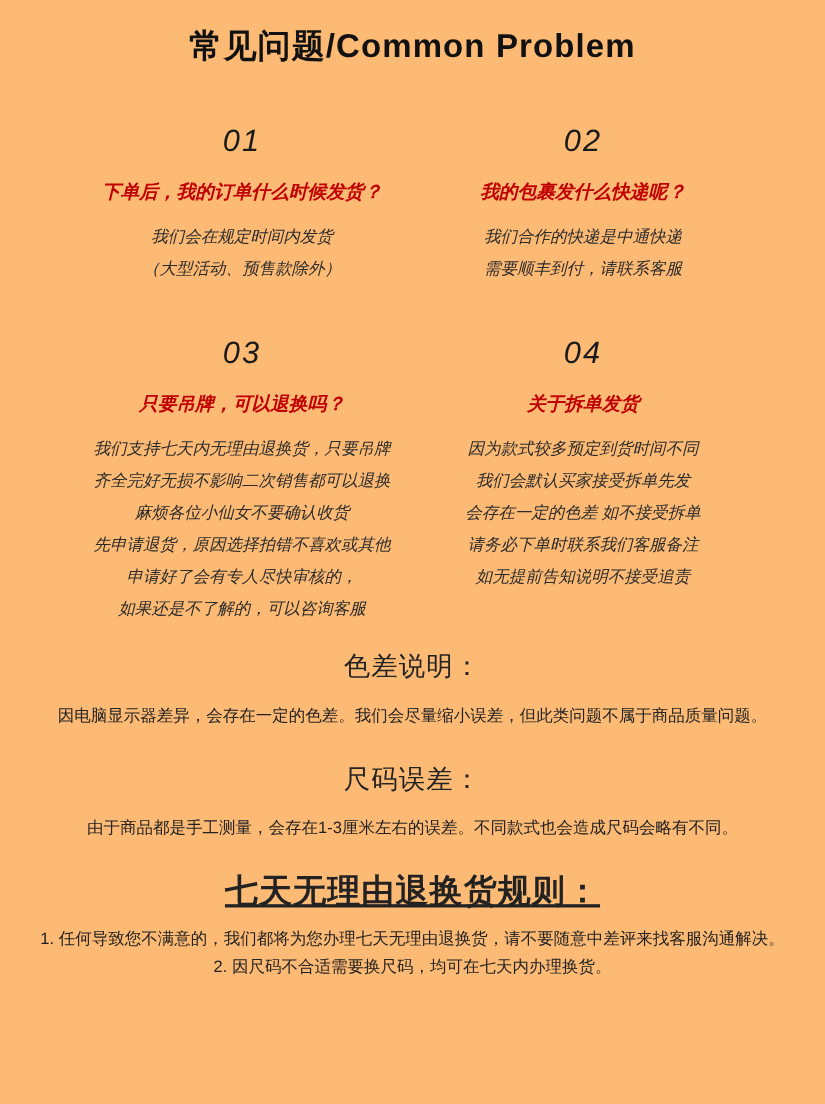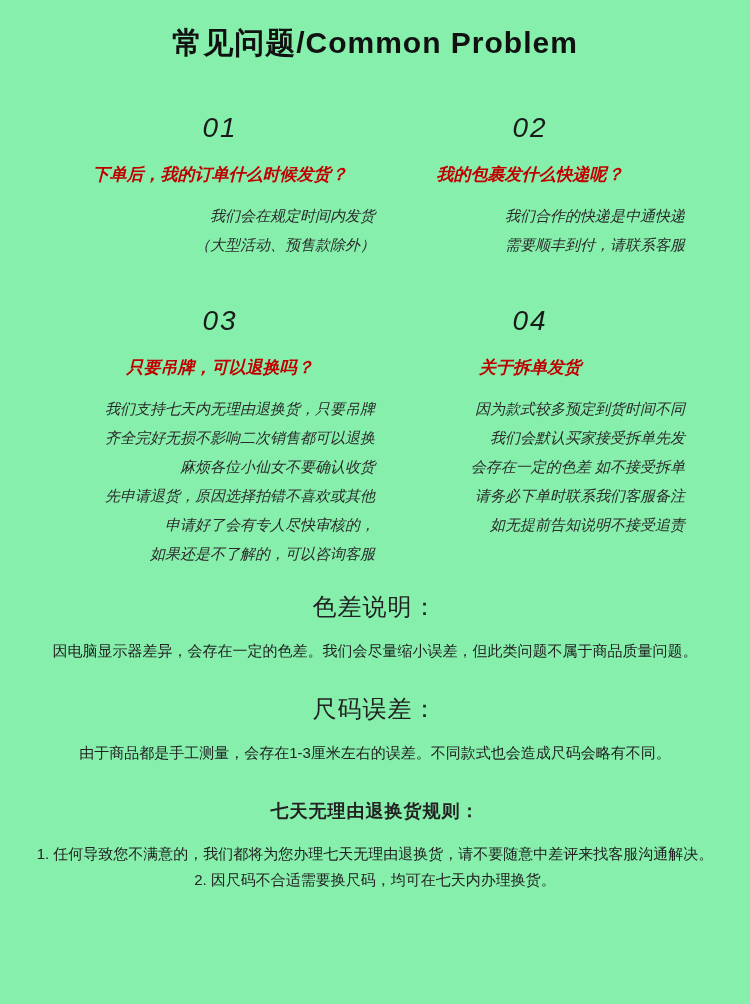--- a/index.html
+++ b/index.html
@@ -6,21 +6,21 @@
   html, body { background: #ffffff; }
   body {
     font-family: "Liberation Sans", "DejaVu Sans", sans-serif;
     color: #222222;
   }
   .page {
     position: relative;
     width: 750px;
     height: 1004px;
     margin: 0 auto;
-    background: #86efac;
+    background: #fdba74;
     overflow: hidden;
     padding-top: 25px;
   }
   .page-title {
     text-align: center;
     font-size: 30px;
     font-weight: 700;
     color: #111111;
     letter-spacing: 1px;
     line-height: 36px;
@@ -48,32 +48,32 @@
     font-weight: 700;
     color: var(--question-red, #c00000);
     white-space: nowrap;
   }
   .faq-answer {
     margin-top: 16px;
     font-size: 15px;
     color: #2b2b2b;
     line-height: 29px;
   }
-  .faq-answer-line { white-space: nowrap; text-align: right; }
+  .faq-answer-line { white-space: nowrap; }
   .sections { text-align: center; }
   .section { margin-top: 30px; }
   .section.first { margin-top: 24px; }
   .section-title {
     font-size: 24px;
     line-height: 30px;
     font-weight: 400;
     color: #222222;
     letter-spacing: 1px;
   }
-  .section-title.bold { font-weight: 700; font-size: 18px; }
+  .section-title.bold { font-weight: 700; font-size: 30px; text-decoration: underline; }
   .section-lines {
     margin-top: 15px;
     font-size: 15px;
     color: #222222;
     line-height: 27px;
   }
   .section-line { white-space: nowrap; }
   .rules .section-lines { line-height: 26px; }
 </style>
 </head>

